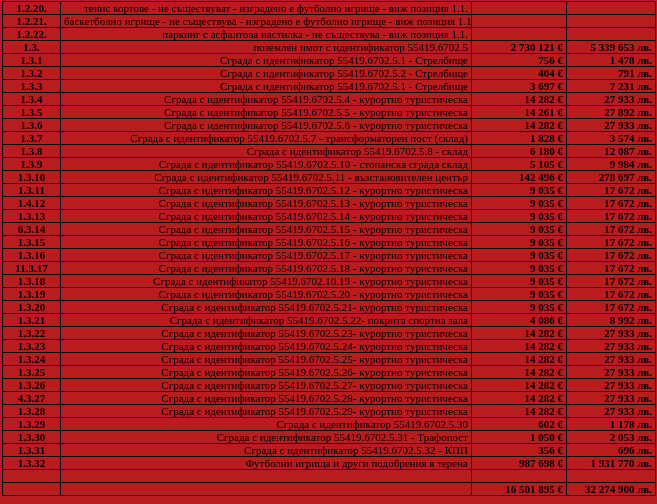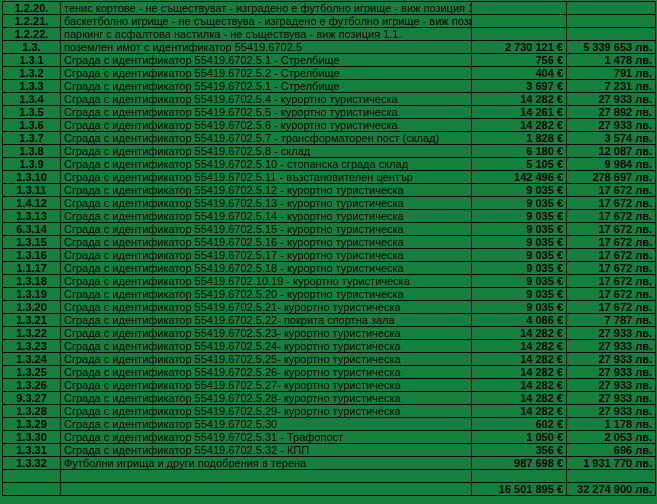--- a/index.html
+++ b/index.html
@@ -4,23 +4,23 @@
 <style>
   html, body {
     margin: 0;
     padding: 0;
     background: #ffffff;
   }
   .page {
     position: relative;
     width: 657px;
     height: 504px;
-    background: #15803d;
+    background: #b91c1c;
     overflow: hidden;
-    font-family: Liberation Sans, sans-serif;
+    font-family: Liberation Serif, serif;
     font-size: 11px;
     color: #000000;
   }
   table.val-table {
     border-collapse: collapse;
     table-layout: fixed;
     margin: 1px 0 0 2px;
     width: 653px;
   }
   table.val-table td {
@@ -31,21 +31,21 @@
     overflow: hidden;
     line-height: 12px;
     vertical-align: middle;
   }
   td.idx {
     font-weight: bold;
     text-align: center;
     padding: 0 1px;
   }
   td.desc {
-    text-align: left;
+    text-align: right;
   }
   td.eur, td.lev {
     font-weight: bold;
     text-align: right;
   }
   col.c-idx  { width: 58px; }
   col.c-desc { width: 411px; }
   col.c-eur  { width: 95px; }
   col.c-lev  { width: 89px; }
 </style>
@@ -175,21 +175,21 @@
           <td class="eur">9 035 €</td>
           <td class="lev">17 672 лв.</td>
         </tr>
         <tr>
           <td class="idx">1.3.16</td>
           <td class="desc">Сграда с идентификатор 55419.6702.5.17 - курортно туристическа</td>
           <td class="eur">9 035 €</td>
           <td class="lev">17 672 лв.</td>
         </tr>
         <tr>
-          <td class="idx">1.1.17</td>
+          <td class="idx">11.3.17</td>
           <td class="desc">Сграда с идентификатор 55419.6702.5.18 - курортно туристическа</td>
           <td class="eur">9 035 €</td>
           <td class="lev">17 672 лв.</td>
         </tr>
         <tr>
           <td class="idx">1.3.18</td>
           <td class="desc">Сграда с идентификатор 55419.6702.10.19 - курортно туристическа</td>
           <td class="eur">9 035 €</td>
           <td class="lev">17 672 лв.</td>
         </tr>
@@ -202,21 +202,21 @@
         <tr>
           <td class="idx">1.3.20</td>
           <td class="desc">Сграда с идентификатор 55419.6702.5.21- курортно туристическа</td>
           <td class="eur">9 035 €</td>
           <td class="lev">17 672 лв.</td>
         </tr>
         <tr>
           <td class="idx">1.3.21</td>
           <td class="desc">Сграда с идентификатор 55419.6702.5.22- покрита спортна зала</td>
           <td class="eur">4 086 €</td>
-          <td class="lev">7 787 лв.</td>
+          <td class="lev">8 992 лв.</td>
         </tr>
         <tr>
           <td class="idx">1.3.22</td>
           <td class="desc">Сграда с идентификатор 55419.6702.5.23- курортно туристическа</td>
           <td class="eur">14 282 €</td>
           <td class="lev">27 933 лв.</td>
         </tr>
         <tr>
           <td class="idx">1.3.23</td>
           <td class="desc">Сграда с идентификатор 55419.6702.5.24- курортно туристическа</td>
@@ -235,21 +235,21 @@
           <td class="eur">14 282 €</td>
           <td class="lev">27 933 лв.</td>
         </tr>
         <tr>
           <td class="idx">1.3.26</td>
           <td class="desc">Сграда с идентификатор 55419.6702.5.27- курортно туристическа</td>
           <td class="eur">14 282 €</td>
           <td class="lev">27 933 лв.</td>
         </tr>
         <tr>
-          <td class="idx">9.3.27</td>
+          <td class="idx">4.3.27</td>
           <td class="desc">Сграда с идентификатор 55419.6702.5.28- курортно туристическа</td>
           <td class="eur">14 282 €</td>
           <td class="lev">27 933 лв.</td>
         </tr>
         <tr>
           <td class="idx">1.3.28</td>
           <td class="desc">Сграда с идентификатор 55419.6702.5.29- курортно туристическа</td>
           <td class="eur">14 282 €</td>
           <td class="lev">27 933 лв.</td>
         </tr>

